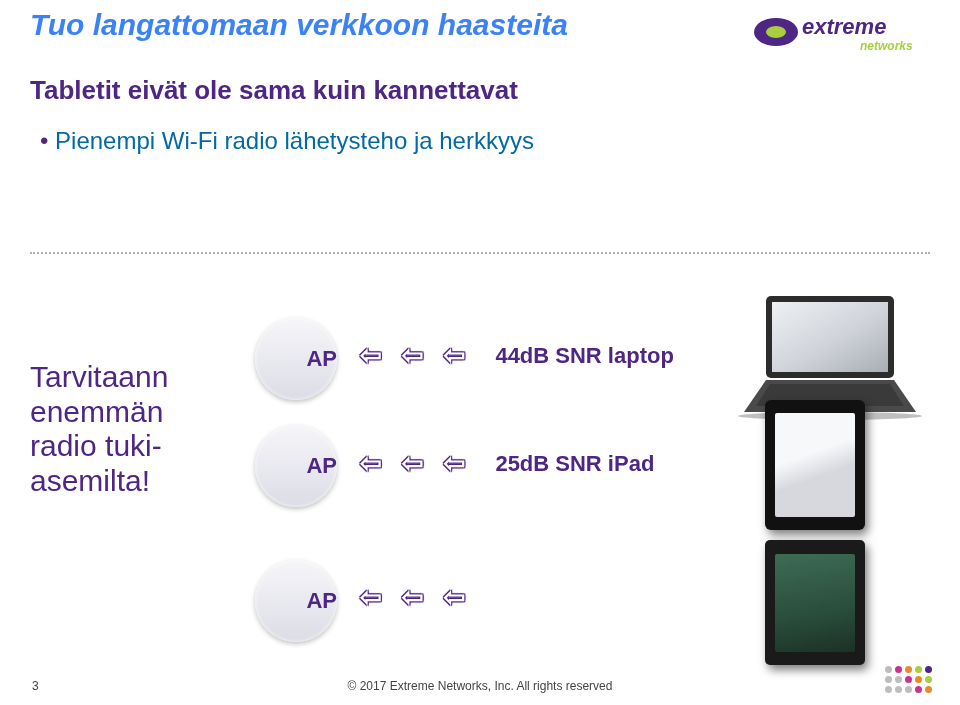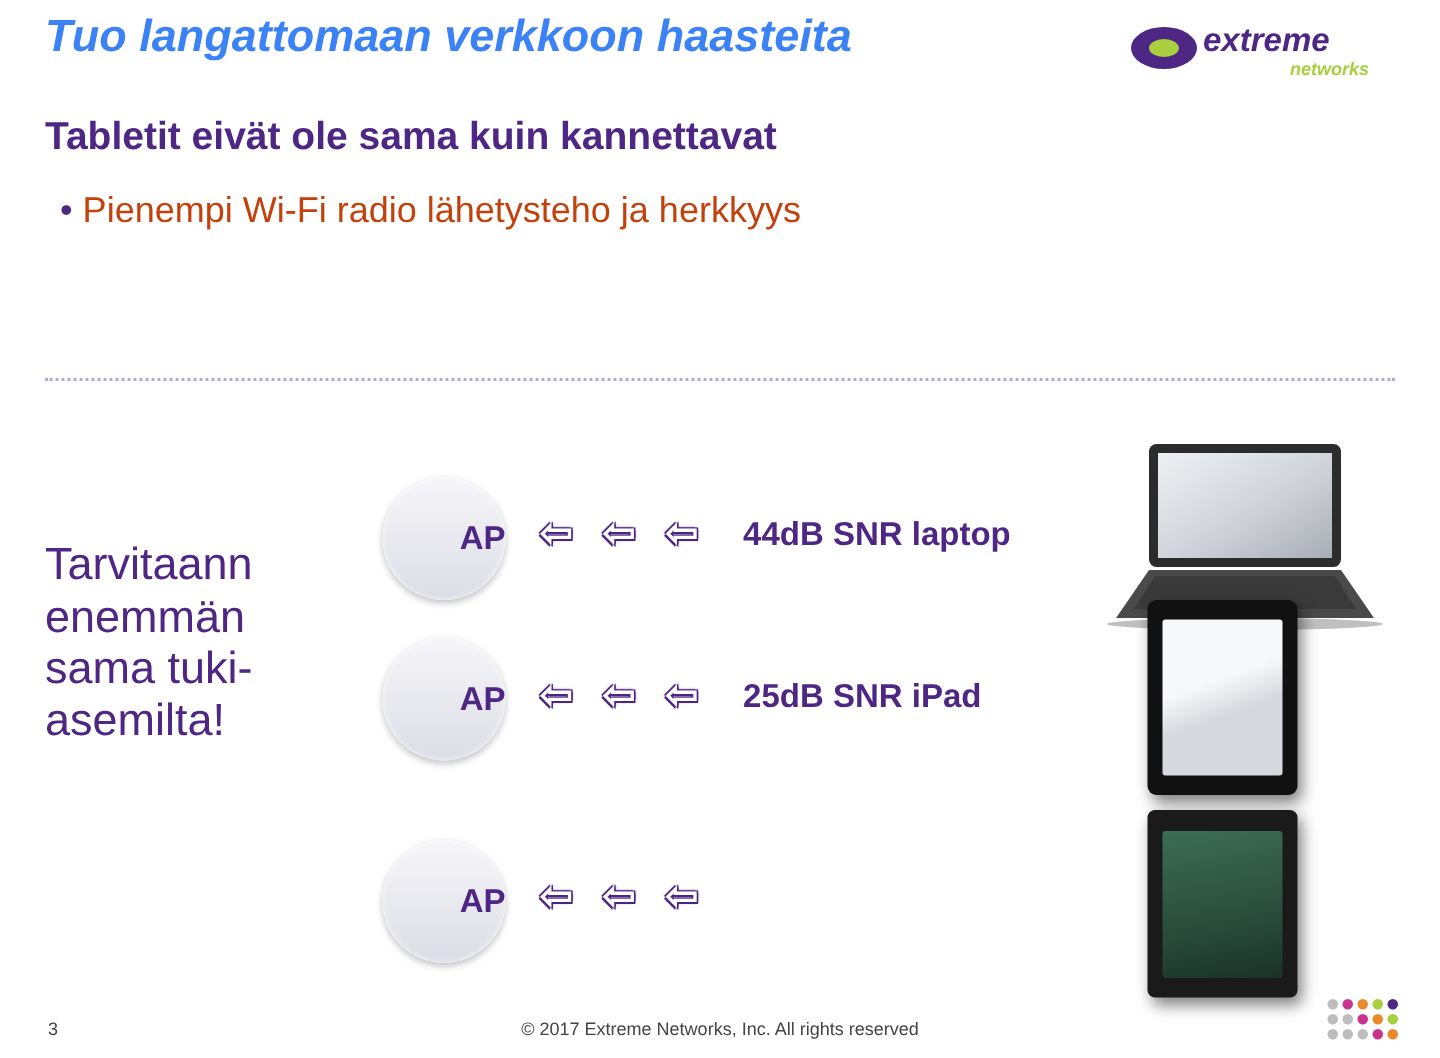--- a/index.html
+++ b/index.html
@@ -35,21 +35,21 @@
     color: #4e2683;
   }
   .bullets {
     position: absolute;
     top: 122px;
     left: 40px;
     list-style: none;
   }
   .bullets li {
     font-size: 24px;
-    color: #c2410c;
+    color: #0369a1;
     line-height: 1.6;
   }
   .bullets li::before {
     content: "• ";
     color: #4e2683;
   }
   .divider {
     position: absolute;
     top: 252px;
     left: 30px;
@@ -202,21 +202,21 @@
 <h2 class="subtitle">Tabletit eivät ole sama kuin kannettavat</h2>
 
 <ul class="bullets">
   <li>Pienempi Wi-Fi radio lähetysteho ja herkkyys</li>
 </ul>
 
 <div class="divider"></div>
 
 <div class="lower">
 
-  <div class="side-text">Tarvitaann enemmän sama tuki-asemilta!</div>
+  <div class="side-text">Tarvitaann enemmän radio tuki-asemilta!</div>
 
   <div class="ap-circle ap1">
       <span>AP</span>
     </div>
   <div class="arrows-line aline1">
     <span class="arrow">⇦</span>
     <span class="arrow">⇦</span>
     <span class="arrow">⇦</span>
     <span class="snr-label">44dB SNR laptop</span>
   </div>

